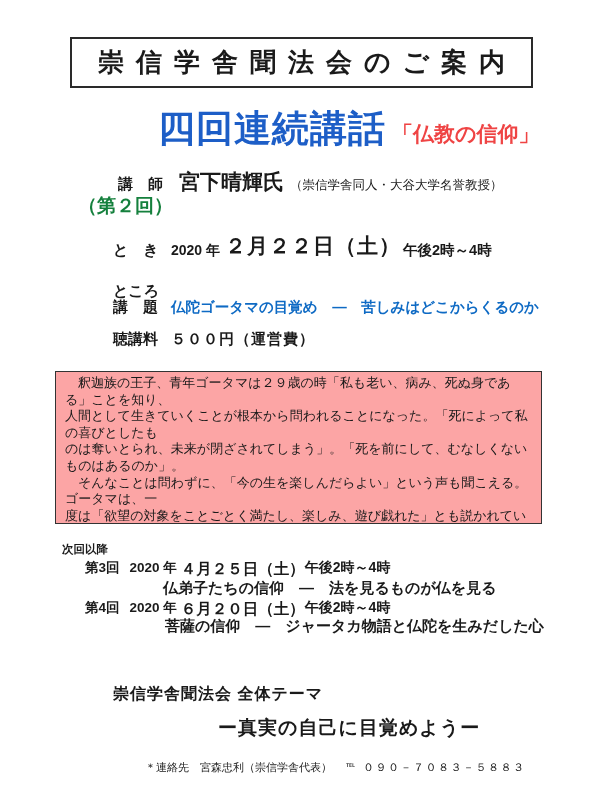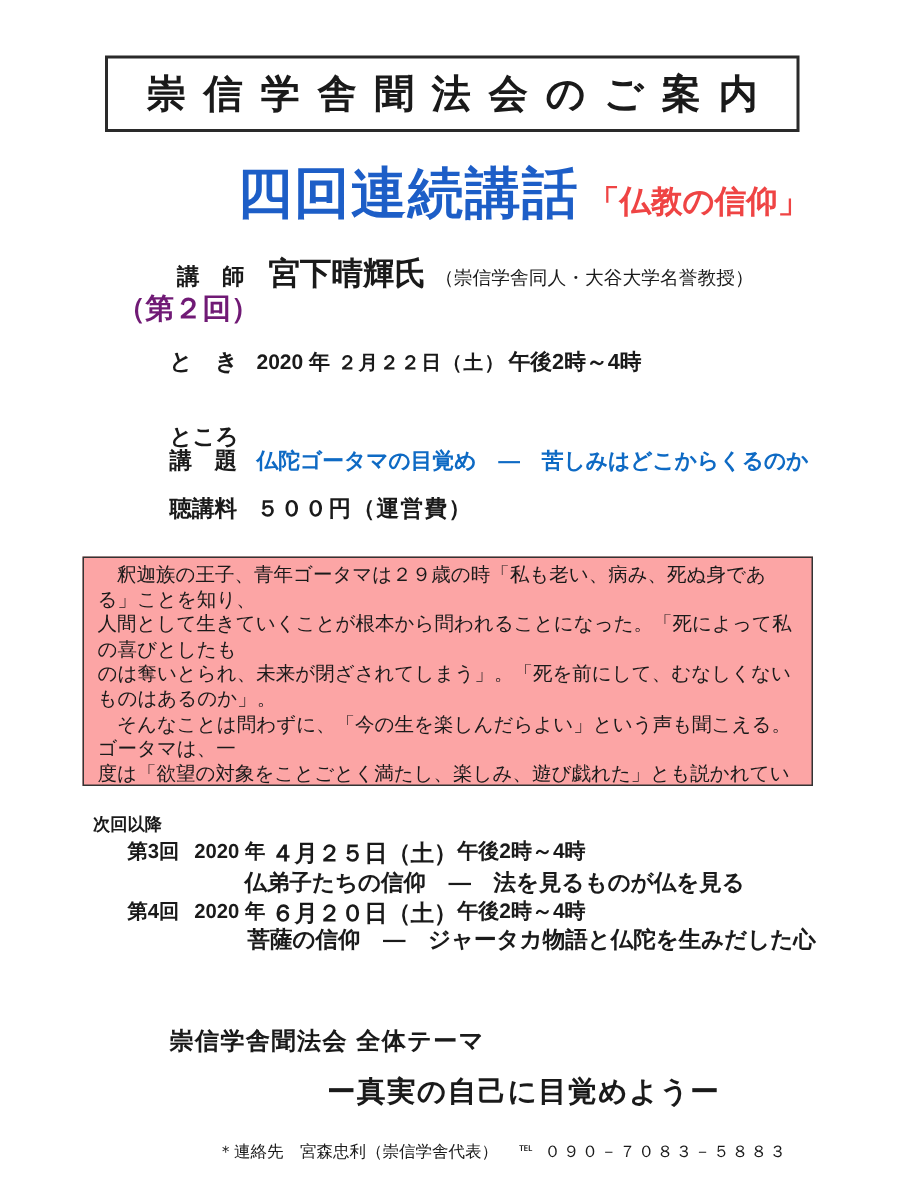--- a/index.html
+++ b/index.html
@@ -32,28 +32,28 @@
   .main-heading{left:158px;top:104px;display:flex;align-items:baseline;white-space:nowrap;}
   .series-title{font-size:37px;font-weight:bold;color:#1d5ec7;letter-spacing:1px;}
   .series-subtitle{font-size:21px;font-weight:bold;margin-left:6px;color:#ef4444;}
 
   
   .lecturer-row{left:118px;top:168px;display:flex;align-items:baseline;white-space:nowrap;}
   .lecturer-label{font-size:15px;font-weight:bold;}
   .lecturer-name{font-size:21px;font-weight:bold;margin:0 6px 0 16px;}
   .lecturer-affiliation{font-size:12.5px;font-weight:normal;}
 
-  .session-label{left:78px;top:193px;font-size:19px;font-weight:bold;color:#701a75;}
+  .session-label{left:78px;top:193px;font-size:19px;font-weight:bold;color:#15803d;}
 
   
   .detail-row{display:flex;align-items:flex-end;white-space:nowrap;}
   .detail-label{font-size:15px;font-weight:bold;width:58px;flex:none;}
   .row-when{left:113px;top:232px;}
   .when-year{font-size:14px;font-weight:bold;margin-right:5px;}
-  .when-date{font-size:13px;font-weight:bold;letter-spacing:1px;}
+  .when-date{font-size:21px;font-weight:bold;letter-spacing:1px;}
   .when-time{font-size:14.5px;font-weight:bold;margin-left:2px;}
   .row-where{left:113px;top:282px;flex-direction:column;}
   .where-value{font-size:15px;font-weight:bold;letter-spacing:0.5px;}
   .row-topic{left:113px;top:298px;}
   .topic-value{font-size:14.5px;font-weight:bold;color:#0e6ac4;}
   .row-fee{left:113px;top:330px;}
   .fee-value{font-size:15px;font-weight:bold;letter-spacing:1px;}
 
   
   .description-box{

